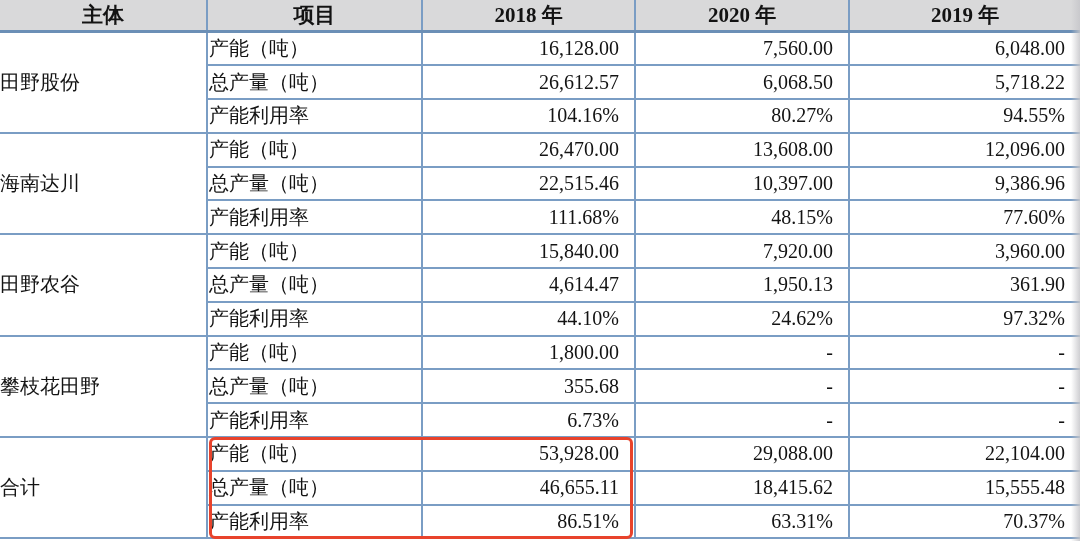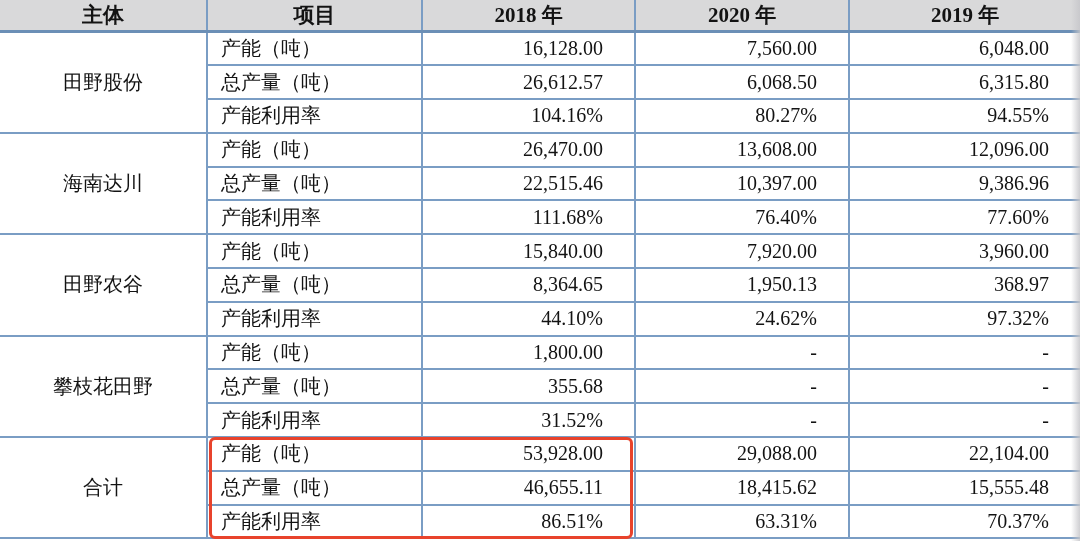--- a/index.html
+++ b/index.html
@@ -34,23 +34,23 @@
     font-weight: bold;
     font-size: 21px;
     height: 30px;
     border-top: none;
     border-bottom: 3px solid #6b8fb6;
     text-align: center;
   }
   .cap-table tr.data-row { height: 33.8px; }
   .cap-table .col-first { border-left: none; font-family: Liberation Serif, serif; }
   .cap-table .col-last  { border-right: none; }
-  td.entity-cell { text-align: center; }
-  td.item-cell   { text-align: left; padding-left: 13px; }
-  td.value-cell  { text-align: right; padding-right: 31px; }
+  td.entity-cell { }
+  td.item-cell   { text-align: left; padding-left: 1px; }
+  td.value-cell  { text-align: right; padding-right: 15px; }
   .highlight-box {
     position: absolute;
     left: 209px;
     top: 437px;
     width: 424px;
     height: 102px;
     border: 3px solid #e8432c;
     border-radius: 6px;
     box-sizing: border-box;
     pointer-events: none;
@@ -92,21 +92,21 @@
         <td class="entity-cell col-first" rowspan="3">田野股份</td>
         <td class="item-cell">产能（吨）</td>
         <td class="value-cell">16,128.00</td>
         <td class="value-cell">7,560.00</td>
         <td class="value-cell col-last">6,048.00</td>
       </tr>
       <tr class="data-row">
         <td class="item-cell">总产量（吨）</td>
         <td class="value-cell">26,612.57</td>
         <td class="value-cell">6,068.50</td>
-        <td class="value-cell col-last">6,315.80</td>
+        <td class="value-cell col-last">5,718.22</td>
       </tr>
       <tr class="data-row">
         <td class="item-cell">产能利用率</td>
         <td class="value-cell">104.16%</td>
         <td class="value-cell">80.27%</td>
         <td class="value-cell col-last">94.55%</td>
       </tr>
 
       <tr class="data-row">
         <td class="entity-cell col-first" rowspan="3">海南达川</td>
@@ -117,36 +117,36 @@
       </tr>
       <tr class="data-row">
         <td class="item-cell">总产量（吨）</td>
         <td class="value-cell">22,515.46</td>
         <td class="value-cell">10,397.00</td>
         <td class="value-cell col-last">9,386.96</td>
       </tr>
       <tr class="data-row">
         <td class="item-cell">产能利用率</td>
         <td class="value-cell">111.68%</td>
-        <td class="value-cell">76.40%</td>
+        <td class="value-cell">48.15%</td>
         <td class="value-cell col-last">77.60%</td>
       </tr>
 
       <tr class="data-row">
         <td class="entity-cell col-first" rowspan="3">田野农谷</td>
         <td class="item-cell">产能（吨）</td>
         <td class="value-cell">15,840.00</td>
         <td class="value-cell">7,920.00</td>
         <td class="value-cell col-last">3,960.00</td>
       </tr>
       <tr class="data-row">
         <td class="item-cell">总产量（吨）</td>
-        <td class="value-cell">8,364.65</td>
+        <td class="value-cell">4,614.47</td>
         <td class="value-cell">1,950.13</td>
-        <td class="value-cell col-last">368.97</td>
+        <td class="value-cell col-last">361.90</td>
       </tr>
       <tr class="data-row">
         <td class="item-cell">产能利用率</td>
         <td class="value-cell">44.10%</td>
         <td class="value-cell">24.62%</td>
         <td class="value-cell col-last">97.32%</td>
       </tr>
 
       <tr class="data-row">
         <td class="entity-cell col-first" rowspan="3">攀枝花田野</td>
@@ -156,21 +156,21 @@
         <td class="value-cell col-last">-</td>
       </tr>
       <tr class="data-row">
         <td class="item-cell">总产量（吨）</td>
         <td class="value-cell">355.68</td>
         <td class="value-cell">-</td>
         <td class="value-cell col-last">-</td>
       </tr>
       <tr class="data-row">
         <td class="item-cell">产能利用率</td>
-        <td class="value-cell">31.52%</td>
+        <td class="value-cell">6.73%</td>
         <td class="value-cell">-</td>
         <td class="value-cell col-last">-</td>
       </tr>
 
       <tr class="data-row">
         <td class="entity-cell col-first" rowspan="3">合计</td>
         <td class="item-cell">产能（吨）</td>
         <td class="value-cell">53,928.00</td>
         <td class="value-cell">29,088.00</td>
         <td class="value-cell col-last">22,104.00</td>

